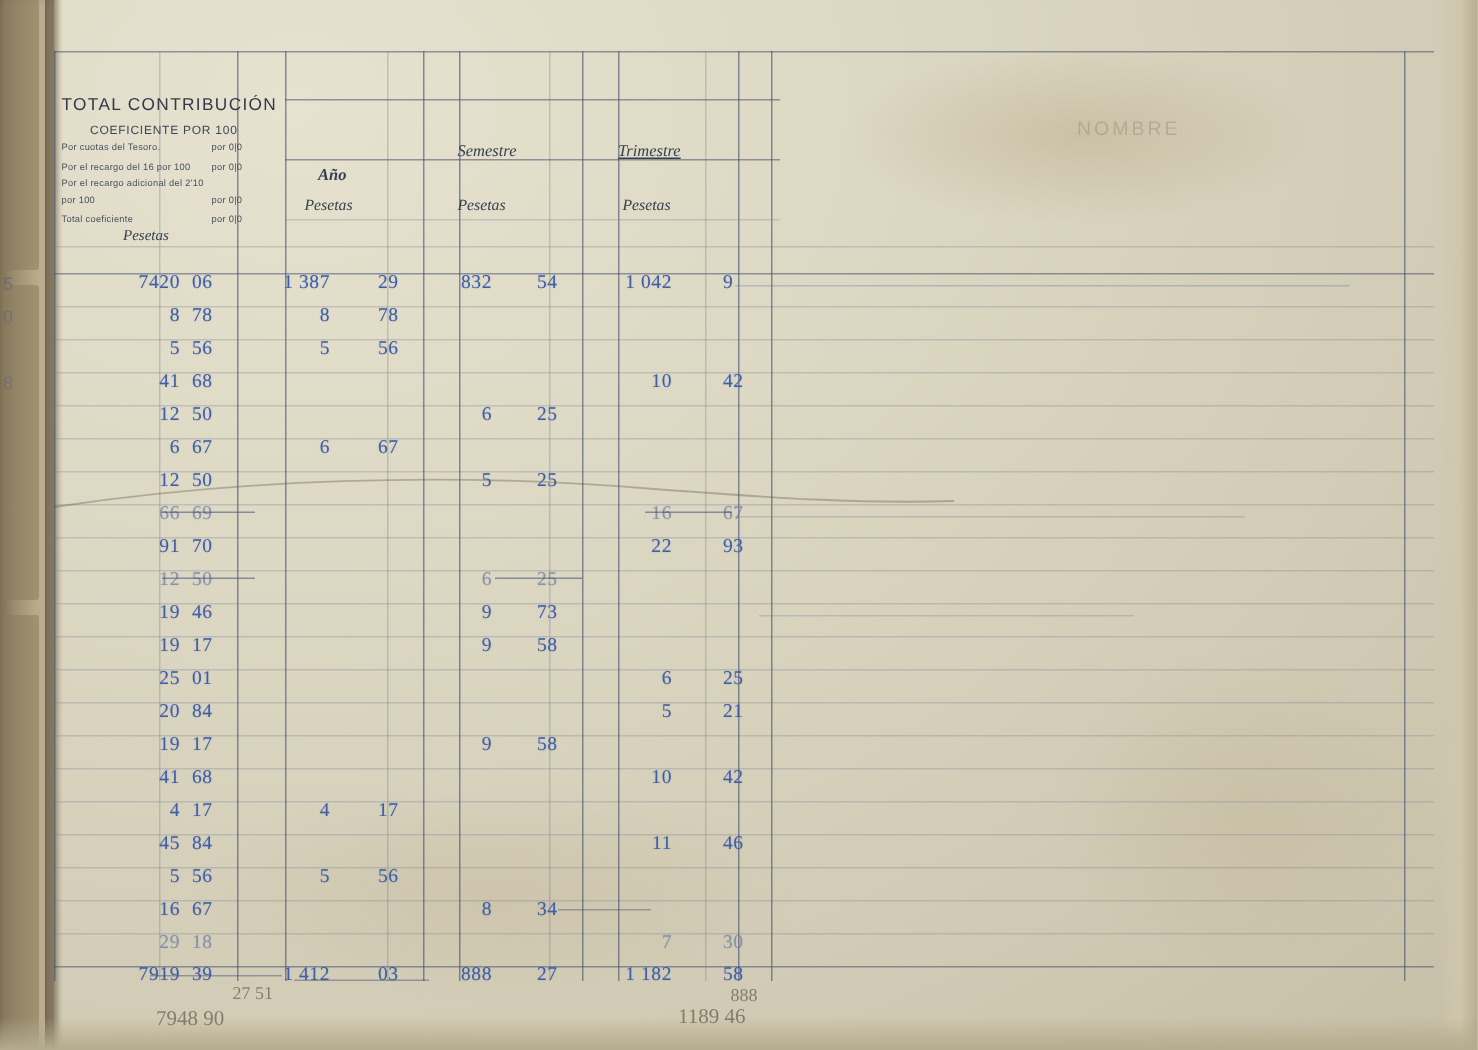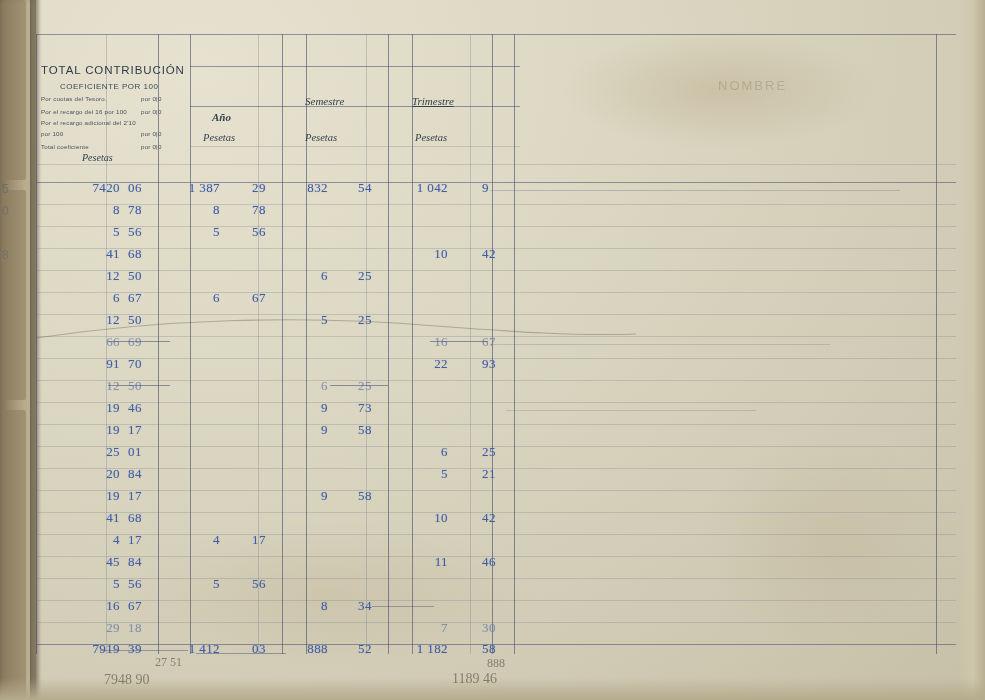--- a/index.html
+++ b/index.html
@@ -324,21 +324,21 @@
     <div class="fig r faint" style="left:60px;top:620px;width:60px;">29</div>
     <div class="fig faint" style="left:128px;top:620px;">18</div>
     <div class="fig r faint" style="left:390px;top:620px;width:58px;">7</div>
     <div class="fig faint" style="left:482px;top:620px;">30</div>
 
     <div class="fig r" style="left:60px;top:641px;width:60px;">7919</div>
     <div class="fig" style="left:128px;top:641px;">39</div>
     <div class="fig r" style="left:148px;top:641px;width:60px;margin-left:12px;">1 412</div>
     <div class="fig" style="left:252px;top:641px;">03</div>
     <div class="fig r" style="left:270px;top:641px;width:58px;">888</div>
-    <div class="fig" style="left:358px;top:641px;">52</div>
+    <div class="fig" style="left:358px;top:641px;">27</div>
     <div class="fig r" style="left:390px;top:641px;width:58px;">1 182</div>
     <div class="fig" style="left:482px;top:641px;">58</div>
   </div>
 
   <div class="strike" style="left:108px;top:341px;width:62px;"></div>
   <div class="strike" style="left:108px;top:385px;width:62px;"></div>
   <div class="strike" style="left:430px;top:341px;width:58px;"></div>
   <div class="strike" style="left:330px;top:385px;width:58px;"></div>
   <div class="strike" style="left:100px;top:650px;width:88px;height:1px;background:rgba(60,75,120,.45);"></div>
   <div class="strike" style="left:196px;top:653px;width:90px;height:1px;background:rgba(60,75,120,.45);"></div>

